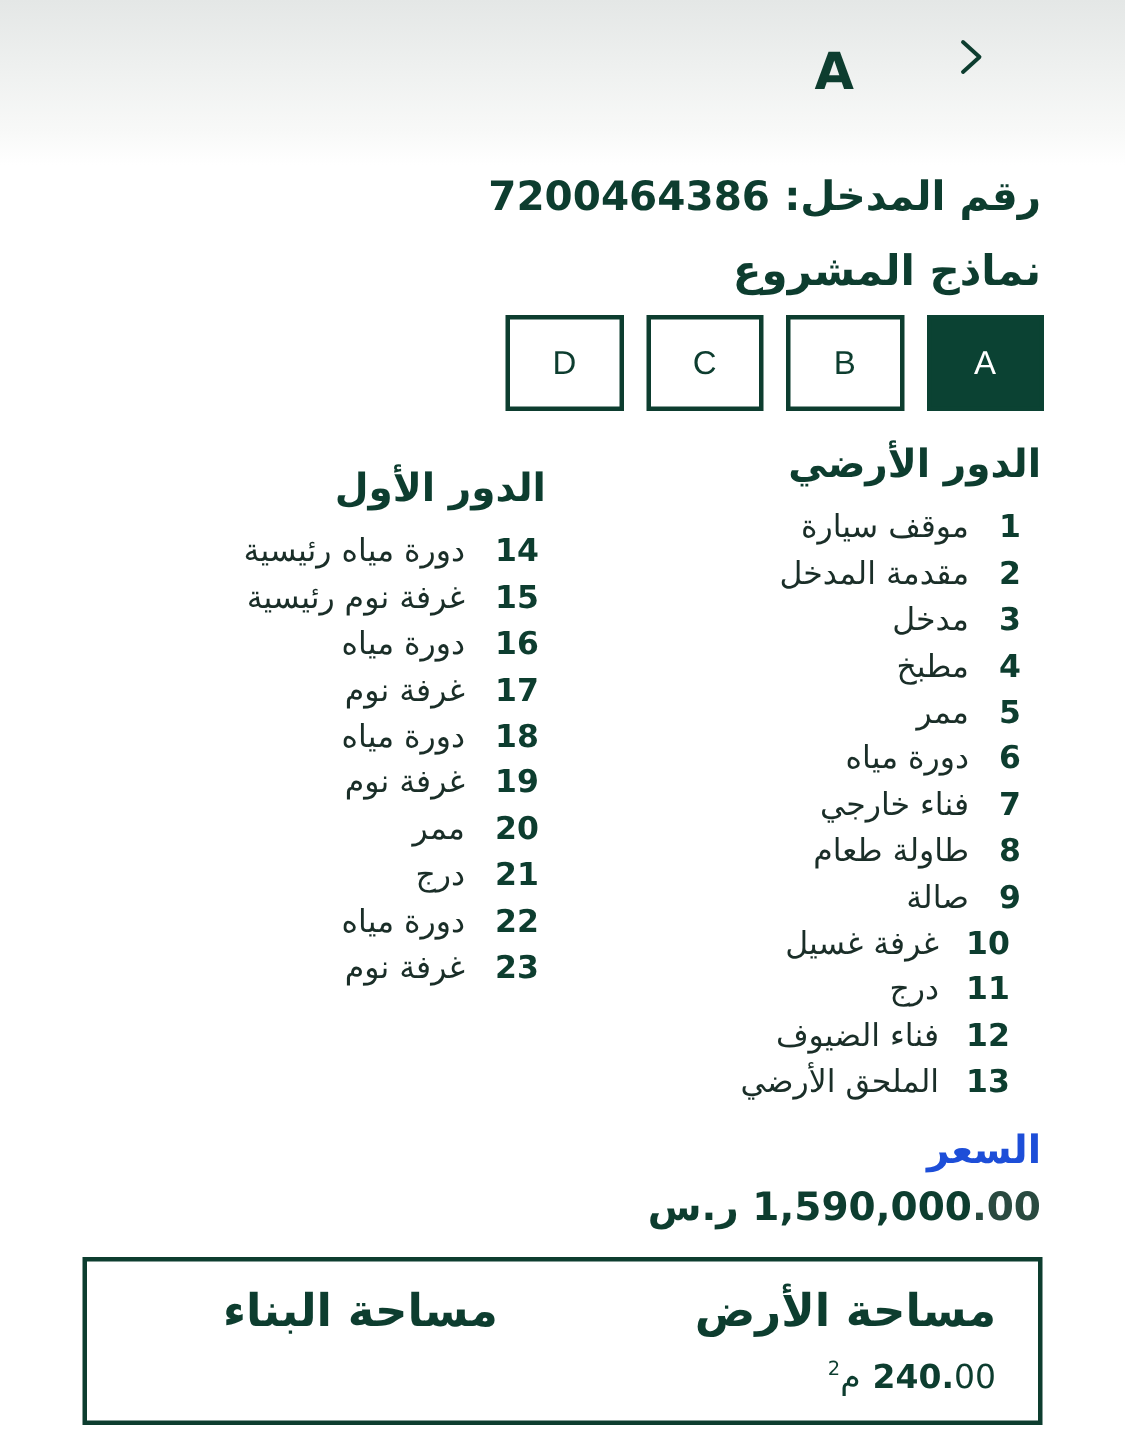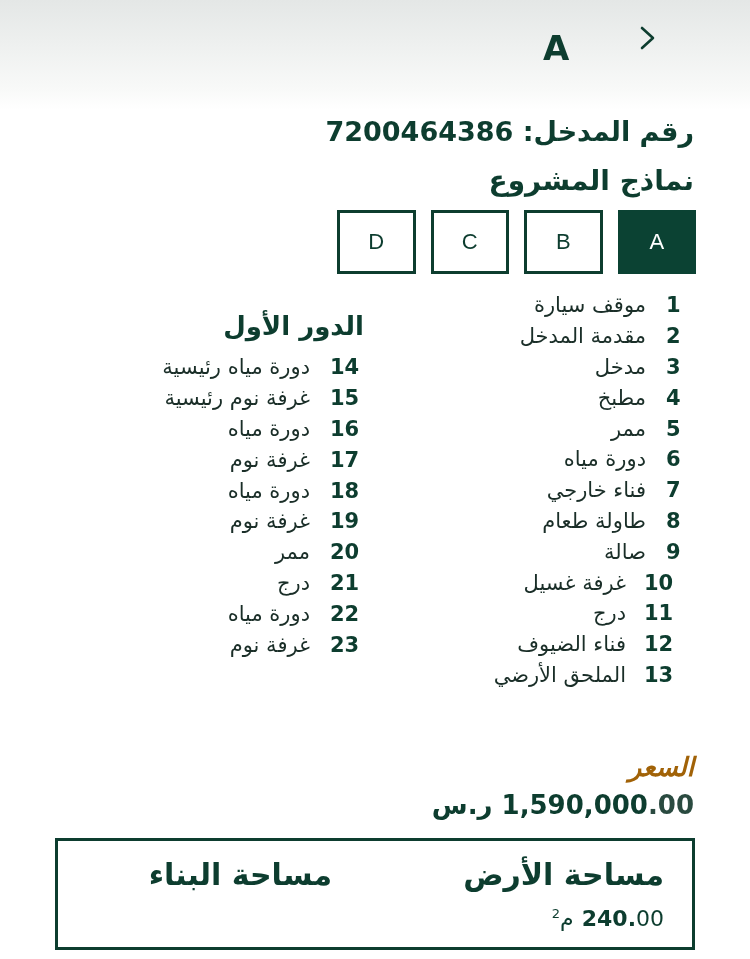--- a/index.html
+++ b/index.html
@@ -62,21 +62,21 @@
     .floor-ground .room-num { width: 28px; }
     .floor-ground .room.two-digit .room-num { width: 50px; }
     .floor-first .room-num { width: 34px; }
     .room-name {
       font-size: 21px; color: #1a2e28; margin-right: 20px;
     }
     .floor-ground .room.two-digit .room-name { margin-right: 18px; }
 
     .price-label {
       position: absolute; right: 56px; top: 752px;
-      direction: rtl; font-weight: bold; font-size: 26px; color: #a16207; font-style: italic;
+      direction: rtl; font-weight: bold; font-size: 26px; color: #1d4ed8;
     }
     .price-value {
       position: absolute; right: 56px; top: 790px;
       direction: rtl; font-weight: bold; font-size: 26px; color: #0d3d2f; white-space: nowrap;
     }
     .price-value .amount { direction: ltr; unicode-bidi: embed; }
     .price-value .dec { color: #2a4a40; }
 
     .area-box {
       position: absolute; left: 55px; top: 838px; width: 640px; height: 112px;
@@ -111,20 +111,21 @@
 <div class="models-title">نماذج المشروع</div>
 
 <div class="model-tabs">
   <div class="model-tab">D</div>
   <div class="model-tab">C</div>
   <div class="model-tab">B</div>
   <div class="model-tab active">A</div>
 </div>
 
 <div class="floor-col floor-ground">
+  <div class="floor-title">الدور الأرضي</div>
   <div class="room">
       <span class="room-num">1</span>
       <span class="room-name">موقف سيارة</span>
     </div>
   <div class="room">
       <span class="room-num">2</span>
       <span class="room-name">مقدمة المدخل</span>
     </div>
   <div class="room">
       <span class="room-num">3</span>

